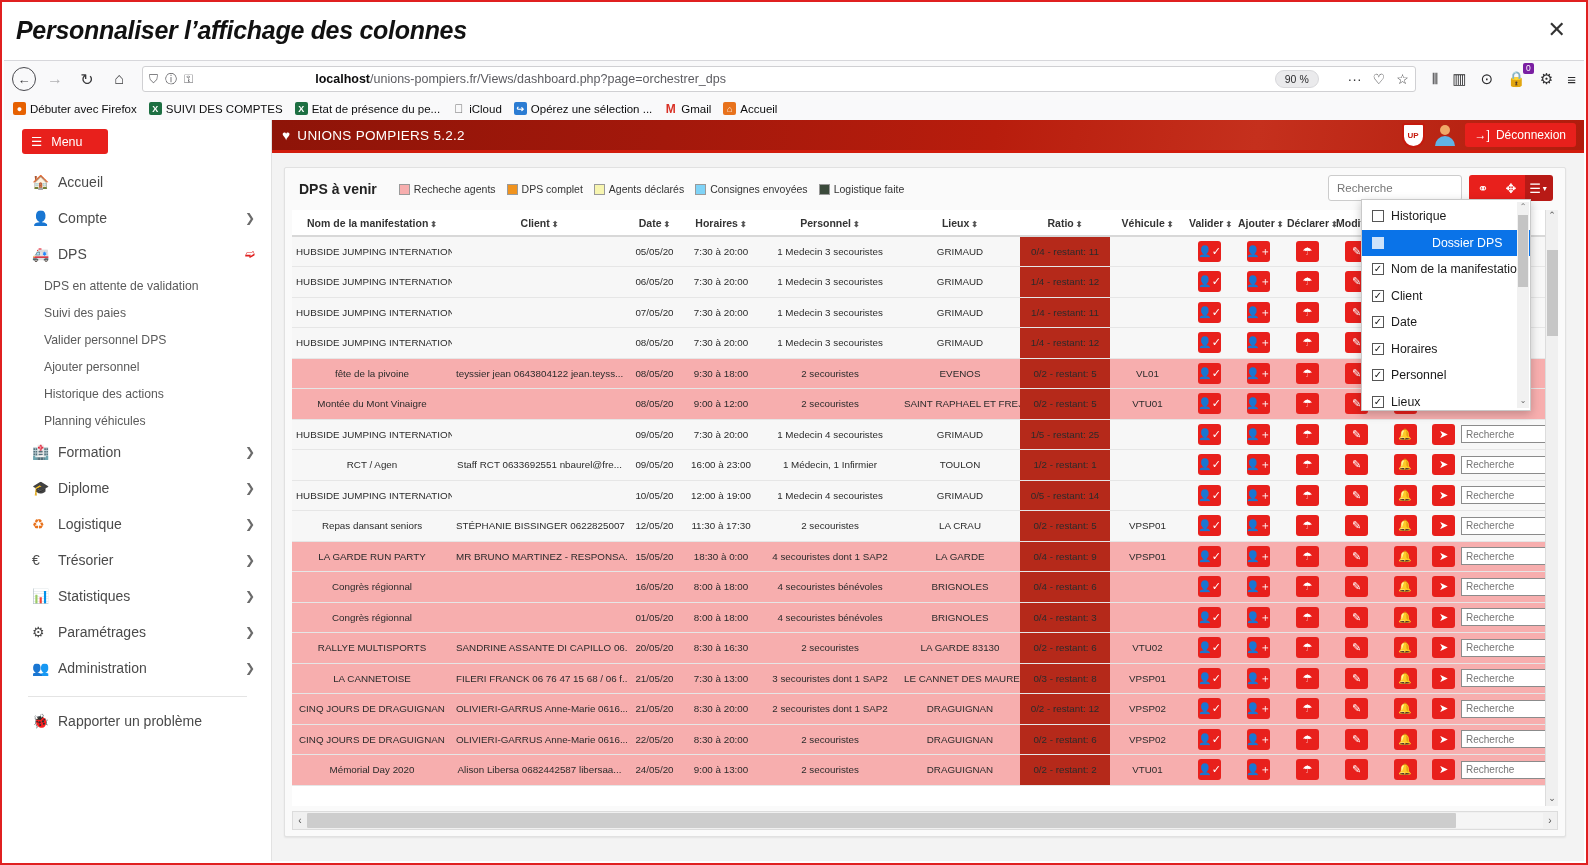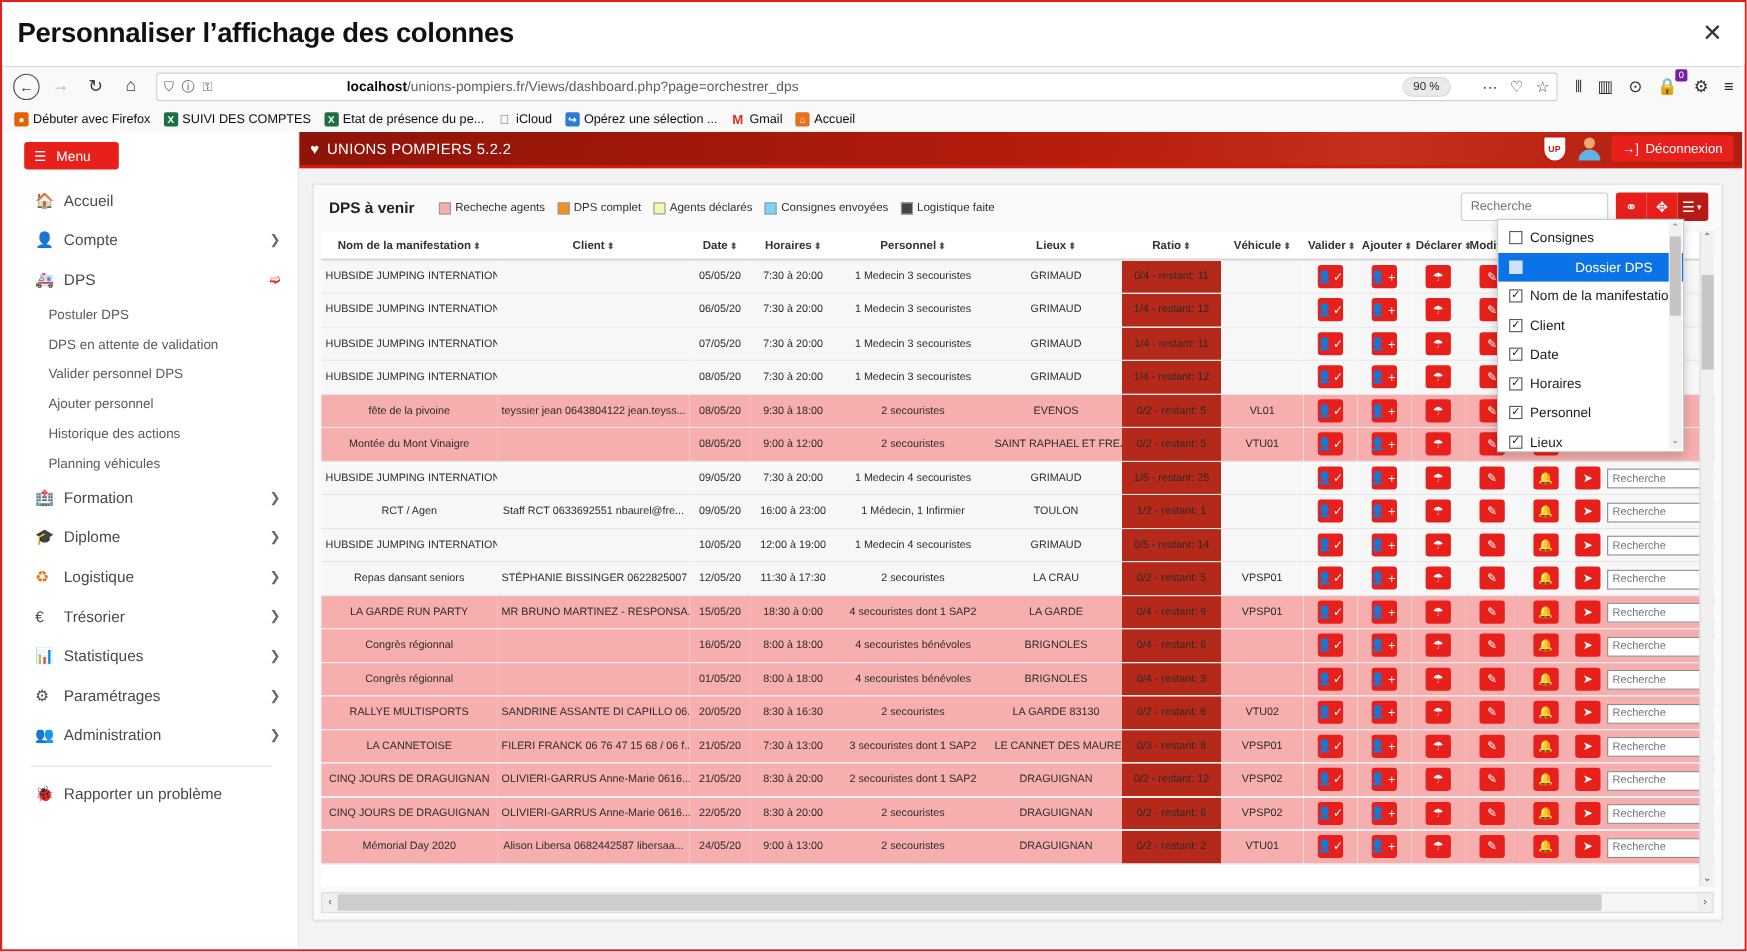--- a/index.html
+++ b/index.html
@@ -16,21 +16,21 @@
   }
 
   
   .anno-bar {
     position: absolute; left: 0; top: 0; width: 100%; height: 56px;
     display: flex; align-items: center; justify-content: space-between;
     padding: 0 14px;
     background: #fff;
   }
   .anno-title {
-    font-size: 25px; font-weight: bold; color: #111; letter-spacing: -0.3px;
+    font-size: 25px; font-weight: bold; color: #111; letter-spacing: -0.3px; font-style: italic;
   }
   .anno-close {
     font-size: 22px; color: #333; cursor: pointer; line-height: 1;
     padding: 2px 6px;
   }
 
   
   .ff-chrome {
     position: absolute; left: 2px; top: 58px; right: 2px; height: 60px;
     background: #f9f9fa;
@@ -336,22 +336,22 @@
           <span class="si-ico">👤</span>
           <span class="si-lbl">Compte</span>
           <span class="chev">❯</span>
         </div>
         <div class="side-item">
           <span class="si-ico">🚑</span>
           <span class="si-lbl">DPS</span>
           <span class="chev open">➫</span>
         </div>
 
-        <div class="sub-item">Postuler DPS</div>
         <div class="sub-item">DPS en attente de validation</div>
+        <div class="sub-item">Suivi des paies</div>
         <div class="sub-item">Valider personnel DPS</div>
         <div class="sub-item">Ajouter personnel</div>
         <div class="sub-item">Historique des actions</div>
         <div class="sub-item">Planning véhicules</div>
 
         <div class="side-item">
           <span class="si-ico">🏥</span>
           <span class="si-lbl">Formation</span>
           <span class="chev">❯</span>
         </div>
@@ -771,21 +771,21 @@
               <div class="thumb"></div>
             </div>
           <div class="arrow">›</div>
         </div>
       </div>
 
       <div class="col-dropdown">
         <div id="cdlist">
             <div class="cd-item">
               <span class="cb"></span>
-              <span>Consignes</span>
+              <span>Historique</span>
             </div>
             <div class="cd-item sel">
               <span class="cb"></span>
               <span>Dossier DPS</span>
             </div>
             <div class="cd-item">
               <span class="cb">✓</span>
               <span>Nom de la manifestation</span>
             </div>
             <div class="cd-item">

